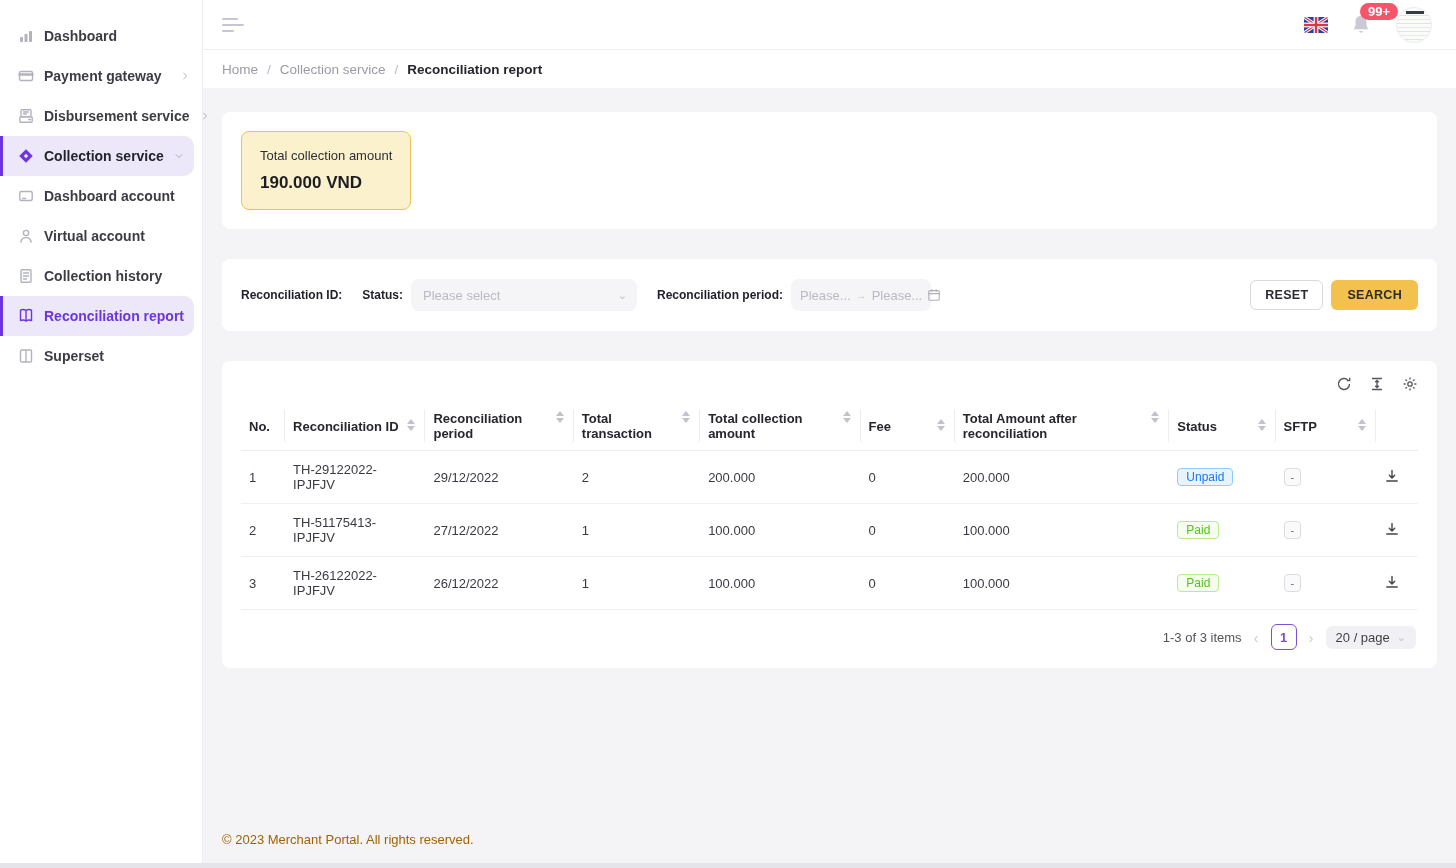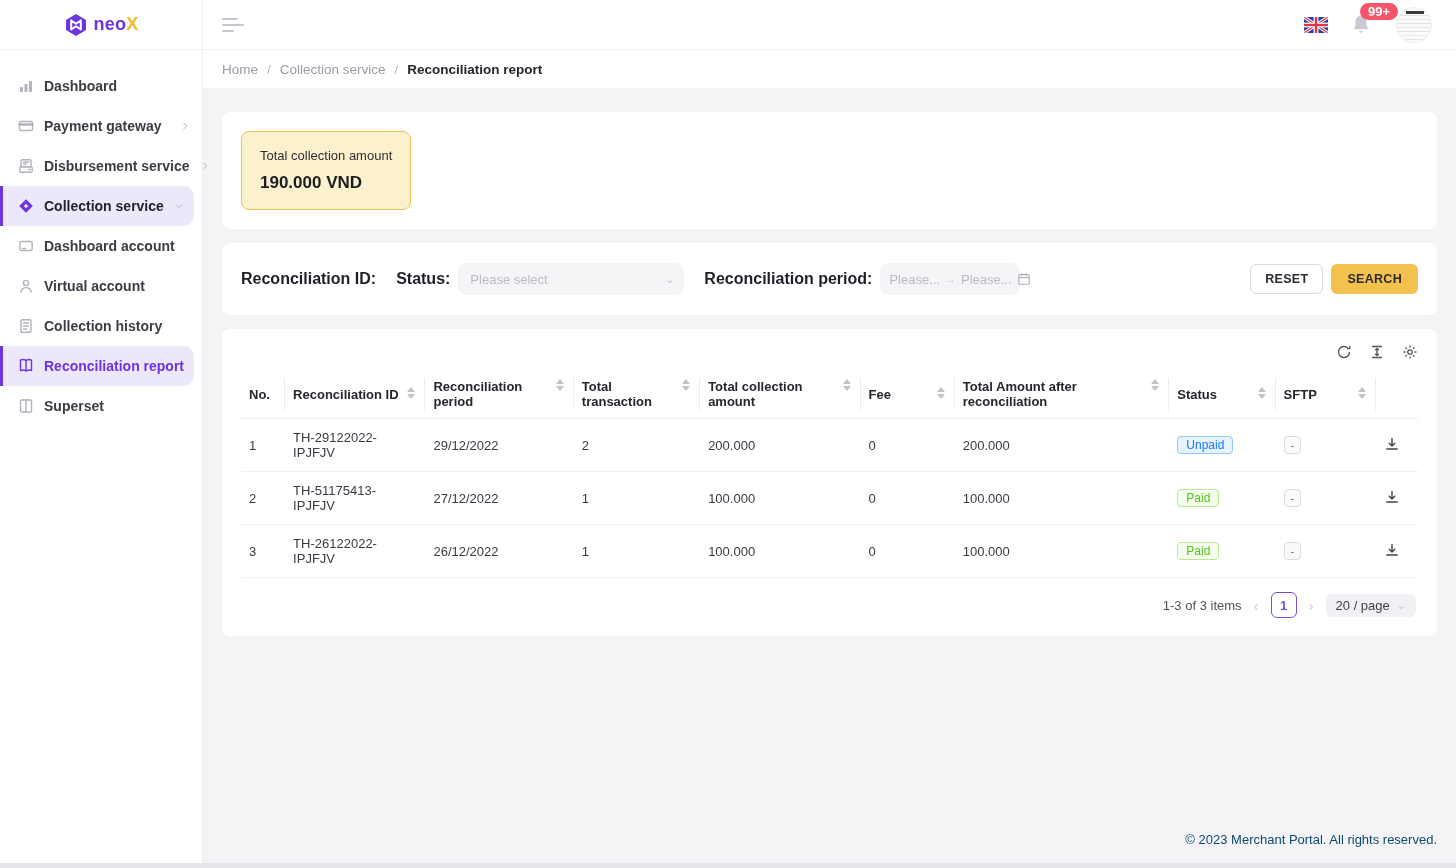--- a/index.html
+++ b/index.html
@@ -47,32 +47,32 @@
   .notif-badge { position:absolute; top:-9px; left:10px; background:#f5556a; color:#fff; font-size:13px; font-weight:700; padding:1px 8px; border-radius:9px; white-space:nowrap; }
   .topbar-avatar { width:36px; height:36px; border-radius:50%; cursor:pointer; overflow:hidden; position:relative; border:1px solid #ededf2;
     background:repeating-linear-gradient(180deg,#fbfbf8 0 3px,#e7e9ee 3px 4px,#fbfbf8 4px 7px,#dde4ea 7px 8px); }
   .topbar-avatar::before { content:""; position:absolute; top:3px; left:9px; width:18px; height:3px; background:#3a3a40; }
 
   .breadcrumb-bar { height:38px; background:#fff; display:flex; align-items:center; padding-left:19px; font-size:13.5px; flex-shrink:0; }
   .crumb { color:#9a9aa5; cursor:pointer; }
   .crumb-sep { color:#b9b9c2; margin:0 9px; }
   .crumb.current { color:#26262e; font-weight:700; cursor:default; }
 
-  .content { flex:1; padding:24px 19px 0; display:flex; flex-direction:column; overflow:hidden; }
+  .content { flex:1; padding:24px 19px 0; display:flex; flex-direction:column; overflow:hidden;gap:16px; }
   .card { background:#fff; border-radius:8px; }
 
   
   .card-summary { padding:19px; margin-bottom:14px; }
   .amount-box { display:inline-block; background:#fbf1cd; border:1px solid #ecc257; border-radius:8px; padding:16px 18px; min-width:150px; }
   .amount-label { font-size:13px; color:#2e2e35; }
   .amount-value { margin-top:10px; font-size:17px; font-weight:800; color:#1d1d24; }
 
   
   .card-filters { padding:20px 19px; margin-bottom:14px; display:flex; align-items:center; }
-  .f-label { font-size:16px; font-weight:700; color:#1f1f2b; white-space:nowrap; }
+  .f-label { font-size:12px; font-weight:700; color:#1f1f2b; white-space:nowrap; }
   .f-input { margin-left:8px; width:168px; height:32px; background:#f5f5f8; border:none; outline:none; border-radius:8px; padding:0 12px; font-size:13px; font-family:inherit; color:#3a3a44; }
   .f-input::placeholder { color:#b9bac4; }
   .f-select { margin-left:8px; width:226px; height:32px; background:#f5f5f8; border-radius:8px; padding:0 10px 0 12px; display:flex; align-items:center; cursor:pointer; }
   .f-select .ph { flex:1; font-size:13px; color:#b9bac4; }
   .f-select .chev, .pagesize .chev { color:#c2c2cc; font-size:11px; }
   .f-range { margin-left:8px; width:140px; height:32px; background:#f5f5f8; border-radius:8px; padding:0 9px; display:flex; align-items:center; gap:5px; cursor:pointer; font-size:13px; color:#b9bac4; }
   .f-range .arrow { color:#c8c8d2; font-size:11px; }
   .f-range svg { width:14px; height:14px; color:#b0b0bc; flex-shrink:0; }
   .gap-lg { margin-left:20px; }
   .filter-actions { margin-left:auto; display:flex; gap:8px; }
@@ -100,34 +100,27 @@
   .tag-dash { display:inline-block; font-size:11px; color:#6b6b74; background:#fafafb; border:1px solid #dcdce2; border-radius:4px; padding:0 6px; line-height:16px; }
   .dl-btn { width:18px; height:18px; color:#43434d; cursor:pointer; display:inline-flex; }
   .dl-btn svg { width:16px; height:16px; }
 
   
   .pagination { display:flex; align-items:center; justify-content:flex-end; gap:12px; padding:14px 2px 8px; font-size:13px; color:#52525b; }
   .pg-arrow { color:#ccccd4; font-size:15px; cursor:pointer; line-height:1; }
   .pg-current { min-width:26px; height:26px; border:1px solid #7b4fd6; color:#7b4fd6; border-radius:6px; display:flex; align-items:center; justify-content:center; font-weight:600; cursor:pointer; }
   .pagesize { background:#f1f1f5; border-radius:6px; padding:4px 10px; display:flex; align-items:center; gap:7px; color:#3f3f46; cursor:pointer; }
 
-  .footer { margin-top:auto; text-align:right; padding:14px 0 21px; font-size:13px; color:#0c4a6e; }
+  .footer { margin-top:auto; text-align:left; padding:14px 0 21px; font-size:13px; color:#a16207; }
   .bottom-strip { position:fixed; left:0; bottom:0; width:1456px; height:5px; background:#e4e4ea; }
 </style>
 </head>
 <body>
 
 <aside class="sidebar">
-  <div class="logo-area">
-    <svg class="logo-mark" viewBox="0 0 24 24">
-      <path d="M12 1 22 7v10L12 23 2 17V7Z" fill="#6d35e0"></path>
-      <path d="M7.2 7.5 12 10.8l4.8-3.3M7.2 16.5 12 13.2l4.8 3.3M7.2 7.5v9M16.8 7.5v9" stroke="#ffffff" stroke-width="2" fill="none" stroke-linecap="round" stroke-linejoin="round"></path>
-    </svg>
-    <span class="logo-text"><span class="logo-neo">neo</span><span class="logo-x">X</span></span>
-  </div>
 
 
   <nav class="menu">
       <div class="menu-item">
         <span class="mi-icon">
           <svg viewBox="0 0 16 16" fill="currentColor">
             <rect x="2" y="9" width="3" height="5" rx="0.8"></rect>
             <rect x="6.5" y="6" width="3" height="8" rx="0.8"></rect>
             <rect x="11" y="3" width="3" height="11" rx="0.8"></rect>
           </svg>

